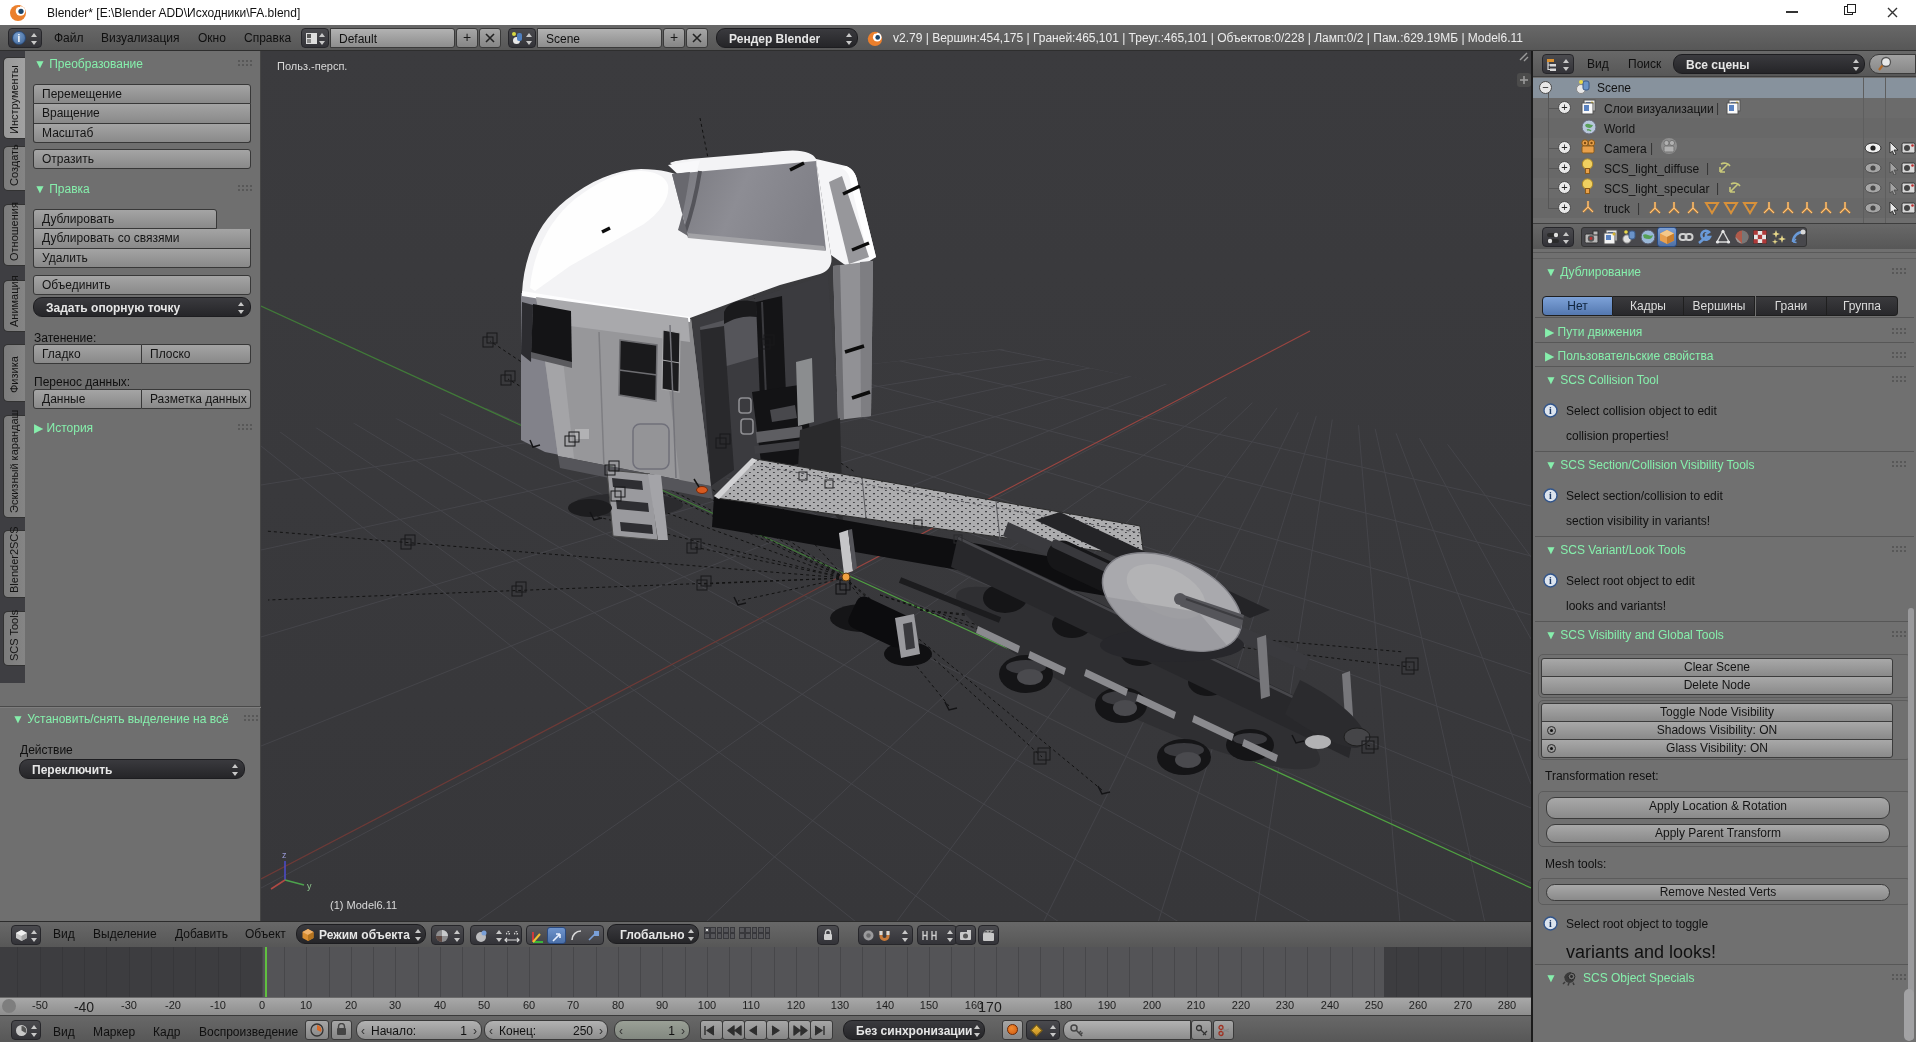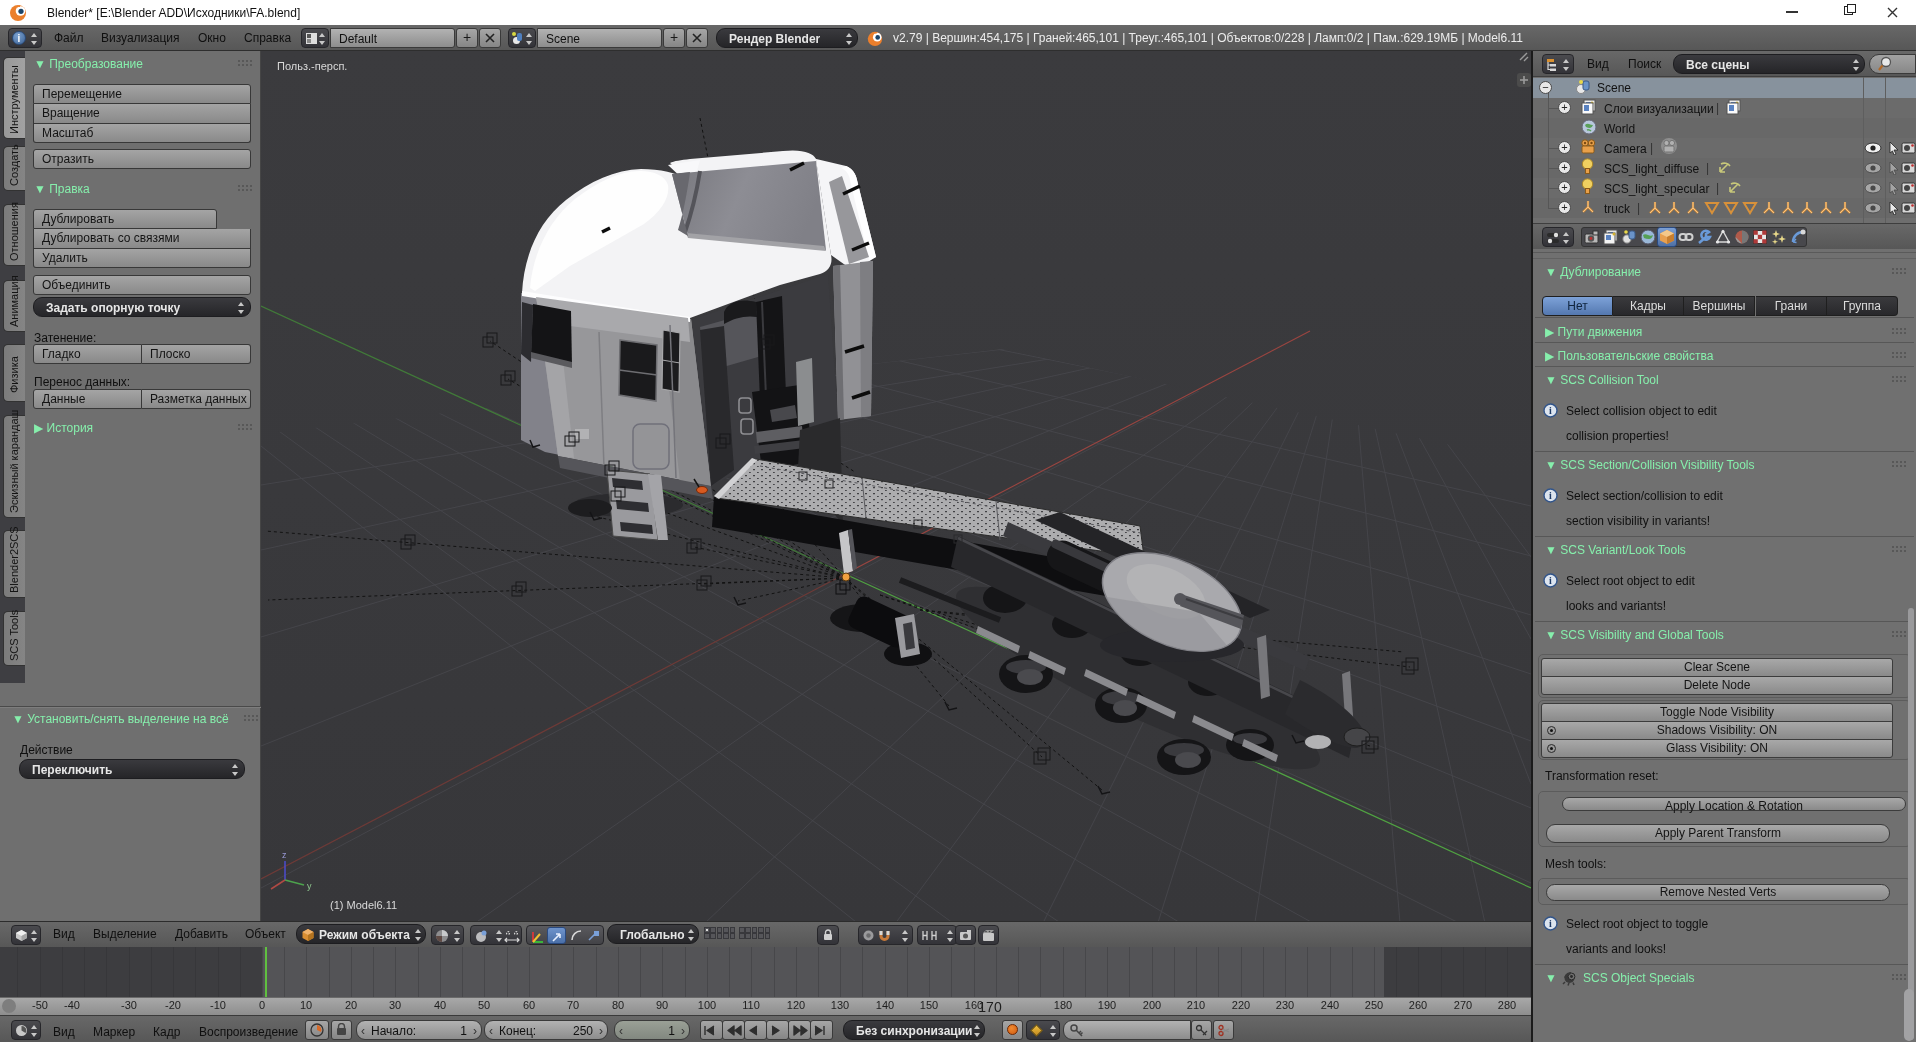--- a/index.html
+++ b/index.html
@@ -750,21 +750,21 @@
     <div class="abs" style="left:1396px;top:0;width:1px;height:50px;background:#37373a"></div>
     <div class="abs" style="left:1418px;top:0;width:1px;height:50px;background:#37373a"></div>
     <div class="abs" style="left:1441px;top:0;width:1px;height:50px;background:#37373a"></div>
     <div class="abs" style="left:1463px;top:0;width:1px;height:50px;background:#37373a"></div>
     <div class="abs" style="left:1485px;top:0;width:1px;height:50px;background:#37373a"></div>
     <div class="abs" style="left:1507px;top:0;width:1px;height:50px;background:#37373a"></div>
     <div class="abs" style="left:1530px;top:0;width:1px;height:50px;background:#37373a"></div>
     <div class="abs" style="left:265px;top:0;width:2px;height:50px;background:#60c040"></div>
     <div class="abs" style="left:0;top:50px;width:1531px;height:18px;background:linear-gradient(#a8a8a8,#8e8e8e);border-top:1px solid #6a6a6a"></div>
     <div class="abs" style="left:20px;top:52px;width:40px;text-align:center;font-size:11px;color:#1e1e1e">-50</div>
-    <div class="abs" style="left:64px;top:52px;width:40px;font-size:11px;color:#1e1e1e">-40</div>
+    <div class="abs" style="left:64px;top:52px;width:40px;text-align:center;font-size:14px;color:#1e1e1e">-40</div>
     <div class="abs" style="left:109px;top:52px;width:40px;text-align:center;font-size:11px;color:#1e1e1e">-30</div>
     <div class="abs" style="left:153px;top:52px;width:40px;text-align:center;font-size:11px;color:#1e1e1e">-20</div>
     <div class="abs" style="left:198px;top:52px;width:40px;text-align:center;font-size:11px;color:#1e1e1e">-10</div>
     <div class="abs" style="left:242px;top:52px;width:40px;text-align:center;font-size:11px;color:#1e1e1e">0</div>
     <div class="abs" style="left:286px;top:52px;width:40px;text-align:center;font-size:11px;color:#1e1e1e">10</div>
     <div class="abs" style="left:331px;top:52px;width:40px;text-align:center;font-size:11px;color:#1e1e1e">20</div>
     <div class="abs" style="left:375px;top:52px;width:40px;text-align:center;font-size:11px;color:#1e1e1e">30</div>
     <div class="abs" style="left:420px;top:52px;width:40px;text-align:center;font-size:11px;color:#1e1e1e">40</div>
     <div class="abs" style="left:464px;top:52px;width:40px;text-align:center;font-size:11px;color:#1e1e1e">50</div>
     <div class="abs" style="left:509px;top:52px;width:40px;text-align:center;font-size:11px;color:#1e1e1e">60</div>
@@ -1278,31 +1278,31 @@
     <div class="abs" style="left:5px;top:649px;width:373px;height:60px;border:1px solid #5c5c5c;border-radius:5px"></div>
     <div class="abs" style="left:8px;top:652px;width:352px;height:19px;background:linear-gradient(#a8a8a8,#8a8a8a);border:1px solid #3c3c3c;border-radius:3px 3px 0 0;color:#141414;font-size:12px;text-align:center;line-height:17px">Toggle Node Visibility</div>
     <div class="abs" style="left:8px;top:670px;width:352px;height:19px;background:linear-gradient(#a8a8a8,#8a8a8a);border:1px solid #3c3c3c;border-radius:0;color:#141414;font-size:12px;text-align:center;line-height:17px">Shadows Visibility: ON</div>
     <div class="abs" style="left:8px;top:688px;width:352px;height:19px;background:linear-gradient(#a8a8a8,#8a8a8a);border:1px solid #3c3c3c;border-radius:0 0 3px 3px;color:#141414;font-size:12px;text-align:center;line-height:17px">Glass Visibility: ON</div>
     <div class="abs" style="left:14px;top:675px;width:9px;height:9px;border-radius:5px;border:1.5px solid #2a2a2a;background:#999"></div>
     <div class="abs" style="left:17px;top:678px;width:3px;height:3px;border-radius:2px;background:#111"></div>
     <div class="abs" style="left:14px;top:693px;width:9px;height:9px;border-radius:5px;border:1.5px solid #2a2a2a;background:#999"></div>
     <div class="abs" style="left:17px;top:696px;width:3px;height:3px;border-radius:2px;background:#111"></div>
     <div class="abs" style="left:12px;top:718px;font-size:12px;color:#101010">Transformation reset:</div>
     <div class="abs" style="left:5px;top:740px;width:373px;height:56px;border:1px solid #5c5c5c;border-radius:5px"></div>
-    <div class="abs" style="left:29px;top:746px;width:344px;height:14px;background:linear-gradient(#a8a8a8,#8a8a8a);border:1px solid #3c3c3c;border-radius:9px;color:#141414;font-size:12px;text-align:center;line-height:17px">Apply Location &amp; Rotation</div>
+    <div class="abs" style="left:13px;top:746px;width:344px;height:22px;background:linear-gradient(#a8a8a8,#8a8a8a);border:1px solid #3c3c3c;border-radius:9px;color:#141414;font-size:12px;text-align:center;line-height:17px">Apply Location &amp; Rotation</div>
     <div class="abs" style="left:13px;top:773px;width:344px;height:19px;background:linear-gradient(#a8a8a8,#8a8a8a);border:1px solid #3c3c3c;border-radius:9px;color:#141414;font-size:12px;text-align:center;line-height:17px">Apply Parent Transform</div>
     <div class="abs" style="left:12px;top:806px;font-size:12px;color:#101010">Mesh tools:</div>
     <div class="abs" style="left:5px;top:827px;width:373px;height:27px;border:1px solid #5c5c5c;border-radius:5px"></div>
     <div class="abs" style="left:13px;top:833px;width:344px;height:17px;background:linear-gradient(#a8a8a8,#8a8a8a);border:1px solid #3c3c3c;border-radius:9px;color:#141414;font-size:12px;text-align:center;line-height:15px">Remove Nested Verts</div>
     <svg style="position:absolute;left:10px;top:865px" width="15" height="15">
       <circle cx="7.5" cy="7.5" r="6.5" fill="#dce4ee" stroke="#31548a" stroke-width="1.4"></circle>
       <text x="7.5" y="11" text-anchor="middle" font-size="10" font-weight="bold" fill="#1d3a66" font-family="Liberation Serif">i</text>
     </svg>
     <div class="abs" style="left:33px;top:866px;font-size:12px;color:#101010">Select root object to toggle</div>
-    <div class="abs" style="left:33px;top:891px;font-size:12px;color:#101010">variants and looks!</div>
+    <div class="abs" style="left:33px;top:891px;font-size:18px;color:#101010">variants and looks!</div>
     <div class="abs" style="left:2px;top:913px;width:379px;height:1px;background:#575757"></div>
     <div class="panelhdr" style="left:12px;top:920px">▼</div>
     <svg style="position:absolute;left:28px;top:918px" width="17" height="17">
       <circle cx="8.5" cy="9" r="5" fill="#3a3a3a"></circle>
       <circle cx="10.5" cy="7.5" r="3.4" fill="#707070" stroke="#2a2a2a"></circle>
       <circle cx="10.5" cy="7.5" r="1.4" fill="#2a2a2a"></circle>
       <path d="M3,9 C4,5 7,3 10,3 L10,5 Z" fill="#3a3a3a"></path>
       <path d="M4,13 l-2,2 M8,14 l-1,2.5 M12,13.5 l1,2.5" stroke="#3a3a3a" stroke-width="1.5"></path>
     </svg>
     <div class="panelhdr" style="left:50px;top:920px">SCS Object Specials</div>

